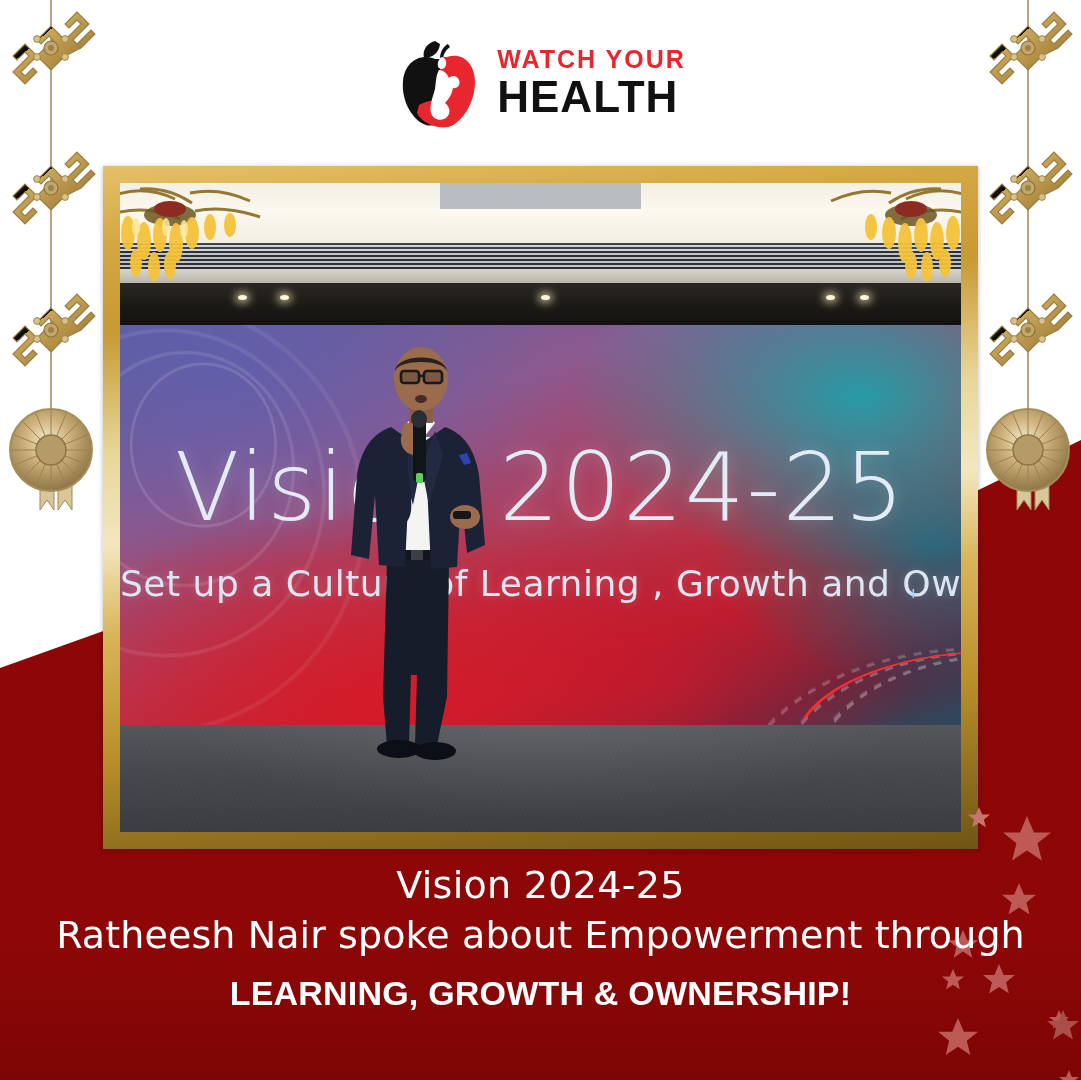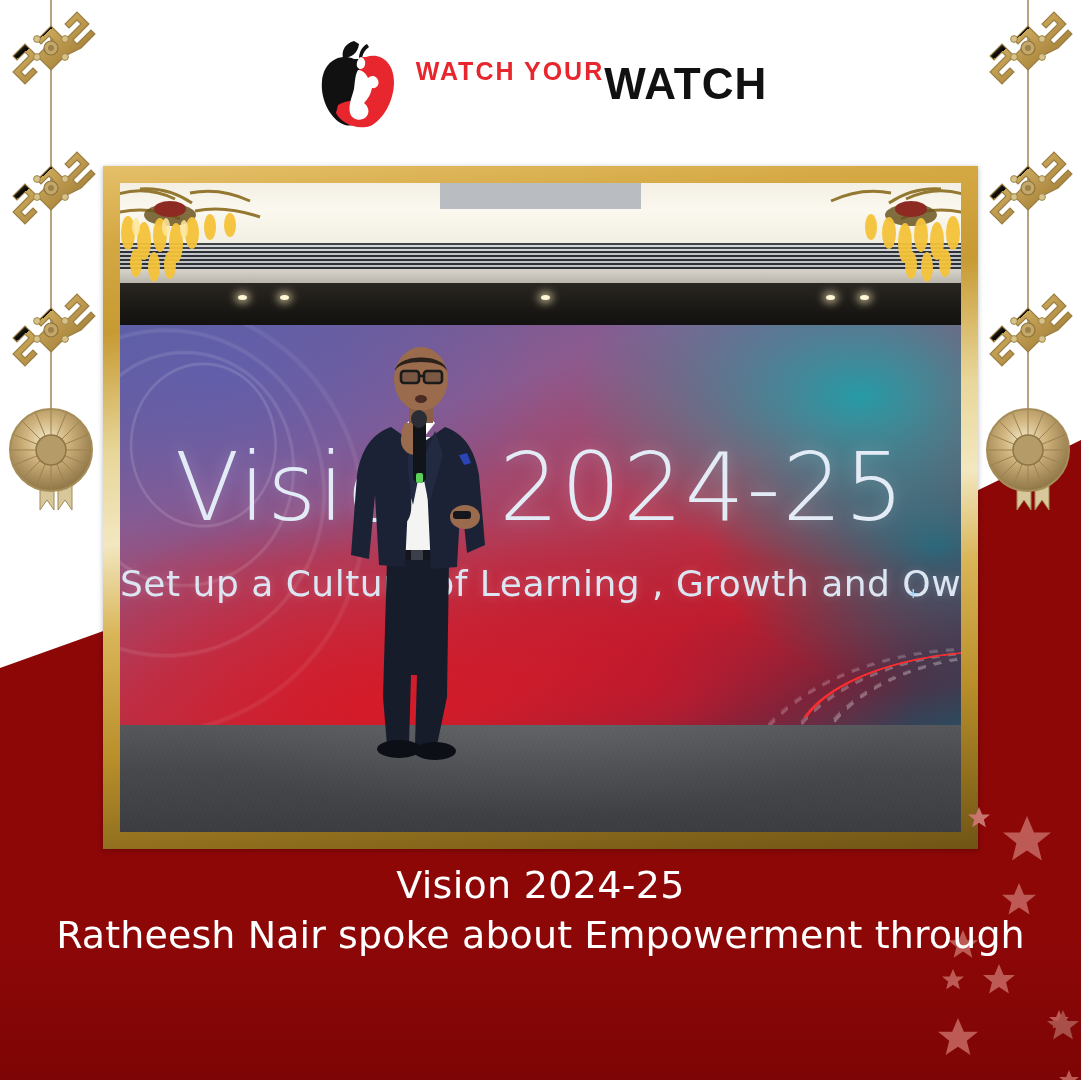--- a/index.html
+++ b/index.html
@@ -26,21 +26,21 @@
     position:absolute; left:0; top:845px; width:1081px; height:235px;
     background:linear-gradient(180deg,#8d0707 0%, #8d0707 40%, #7e0505 100%);
   }
 
   
   .logo-wrap {
     position:absolute; left:0; top:30px; width:1081px; height:105px;
     display:flex; align-items:center; justify-content:center; gap:16px;
   }
   .logo-mark { width:86px; height:92px; flex:0 0 auto; }
-  .logo-text { display:flex; flex-direction:row; line-height:1; }
+  .logo-text { display:flex; flex-direction:column; line-height:1; }
   .logo-top {
     color:#e8262d; font-weight:700; font-size:25px; letter-spacing:2.0px;
     font-family:"Liberation Sans", sans-serif;
   }
   .logo-bottom {
     color:#111; font-weight:700; font-size:44px; letter-spacing:1px;
     margin-top:3px; font-family:"Liberation Sans", sans-serif;
   }
 
   
@@ -200,21 +200,21 @@
 
       <path d="M24 68 C34 62 48 62 58 70 C66 77 64 88 52 90 C38 92 26 84 22 76 Z" fill="#e8262d"></path>
 
       <path d="M47 20 C50 21 52 24 51 28 C50 32 46 33 44 31 C42 29 42 23 47 20 Z
                M44 33 C48 33 52 36 54 41 C57 38 62 38 64 43 C66 48 62 52 58 51
                C57 57 54 62 50 66 C55 70 56 76 52 80 C47 85 38 83 36 76
                C34 68 38 60 40 52 C41 45 41 38 44 33 Z" fill="#ffffff"></path>
     </svg>
     <div class="logo-text">
       <span class="logo-top">WATCH YOUR</span>
-      <span class="logo-bottom">WATCH</span>
+      <span class="logo-bottom">HEALTH</span>
     </div>
   </div>
 
   <svg class="hang left" viewBox="0 0 120 520">
     <defs>
       <linearGradient id="gg1" x1="0" y1="0" x2="1" y2="1">
         <stop offset="0%" stop-color="#f0dda6"></stop>
           <stop offset="35%" stop-color="#c9a košu"></stop>
         <stop offset="35%" stop-color="#c9a75a"></stop>
           <stop offset="70%" stop-color="#a8843c"></stop>
@@ -445,15 +445,16 @@
         <use href="#st"></use>
       </g>
     <g fill="#a84f4a" transform="translate(172,246) scale(1.6)">
         <use href="#st"></use>
       </g>
   </svg>
 
   <div class="caption">
     <div class="cap-l1">Vision 2024-25</div>
     <div class="cap-l2">Ratheesh Nair spoke about Empowerment through</div>
+    <div class="cap-l3">LEARNING, GROWTH &amp; OWNERSHIP!</div>
   </div>
 
 </div>
 
 </body></html>

